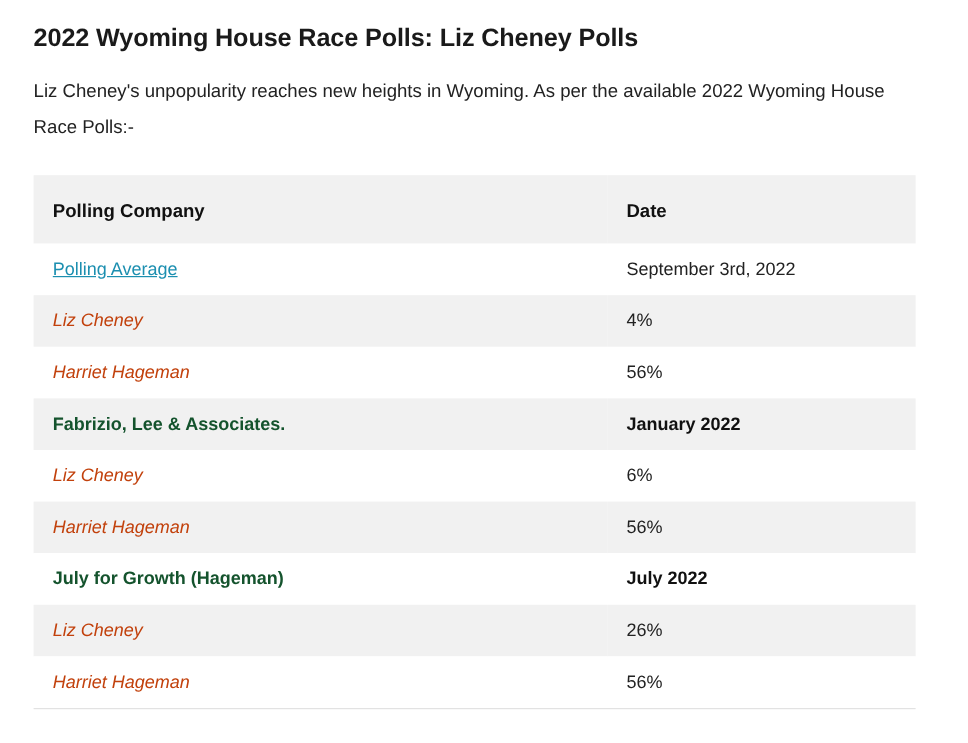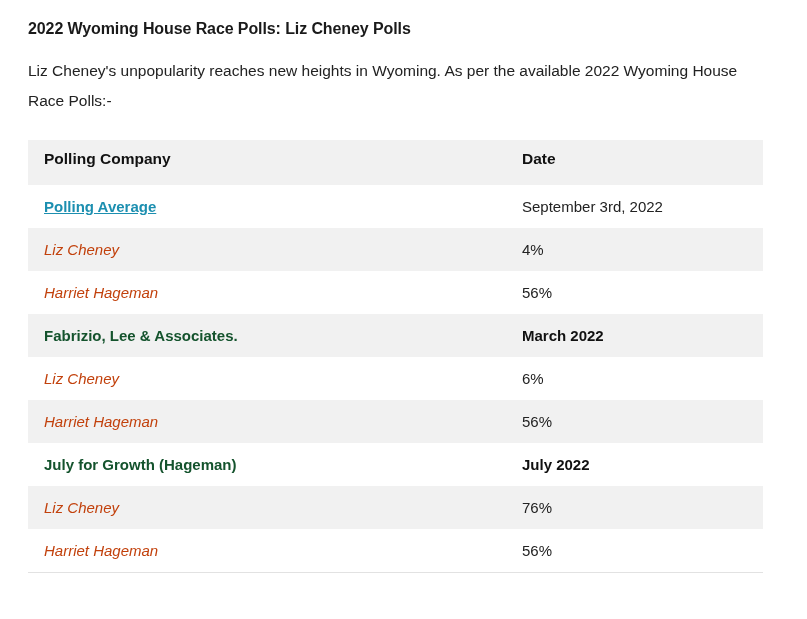--- a/index.html
+++ b/index.html
@@ -12,21 +12,21 @@
     height: 619px;
     font-family: "Liberation Sans", sans-serif;
     color: #1a1a1a;
     overflow: hidden;
   }
   .page {
     padding: 14px 30px 0 28px;
     box-sizing: border-box;
   }
   .article-title {
-    font-size: 16px;
+    font-size: 21px;
     font-weight: bold;
     color: #1a1a1a;
     margin: 6px 0 18px 0;
     letter-spacing: -0.1px;
   }
   .intro {
     font-size: 15.5px;
     line-height: 30px;
     color: #222222;
     margin: 0 0 24px 0;
@@ -44,33 +44,33 @@
     text-align: left;
     vertical-align: middle;
     padding: 13px 16px 13px 16px;
     border: none;
   }
   table.polls thead th {
     font-weight: bold;
     font-size: 15.5px;
     color: #111111;
     background: #f1f1f1;
-    padding-top: 10px;
+    padding-top: 22px;
     padding-bottom: 17px;
   }
   table.polls tbody tr.shade td {
     background: #f1f1f1;
   }
   table.polls tbody tr.plain td {
     background: #ffffff;
   }
   .cell-link {
     color: #1c8fb0;
     text-decoration: underline;
-    font-weight: bold;
+    font-weight: normal;
     cursor: pointer;
   }
   .cell-strong {
     font-weight: bold;
     color: #14532d;
   }
   .cell-cand {
     font-weight: normal;
     font-style: italic;
     color: #c2410c;
@@ -117,37 +117,37 @@
         <tr class="shade">
           <td><span class="cell-cand">Liz Cheney</span></td>
           <td><span class="cell-plain">4%</span></td>
         </tr>
         <tr class="plain">
           <td><span class="cell-cand">Harriet Hageman</span></td>
           <td><span class="cell-plain">56%</span></td>
         </tr>
         <tr class="shade">
           <td><span class="cell-strong">Fabrizio, Lee &amp; Associates.</span></td>
-          <td><span class="cell-date-strong">March 2022</span></td>
+          <td><span class="cell-date-strong">January 2022</span></td>
         </tr>
         <tr class="plain">
           <td><span class="cell-cand">Liz Cheney</span></td>
           <td><span class="cell-plain">6%</span></td>
         </tr>
         <tr class="shade">
           <td><span class="cell-cand">Harriet Hageman</span></td>
           <td><span class="cell-plain">56%</span></td>
         </tr>
         <tr class="plain">
           <td><span class="cell-strong">July for Growth (Hageman)</span></td>
           <td><span class="cell-date-strong">July 2022</span></td>
         </tr>
         <tr class="shade">
           <td><span class="cell-cand">Liz Cheney</span></td>
-          <td><span class="cell-plain">76%</span></td>
+          <td><span class="cell-plain">26%</span></td>
         </tr>
         <tr class="plain">
           <td><span class="cell-cand">Harriet Hageman</span></td>
           <td><span class="cell-plain">56%</span></td>
         </tr>
       </tbody>
   </table>
 
   <div class="bottom-rule"></div>
 

